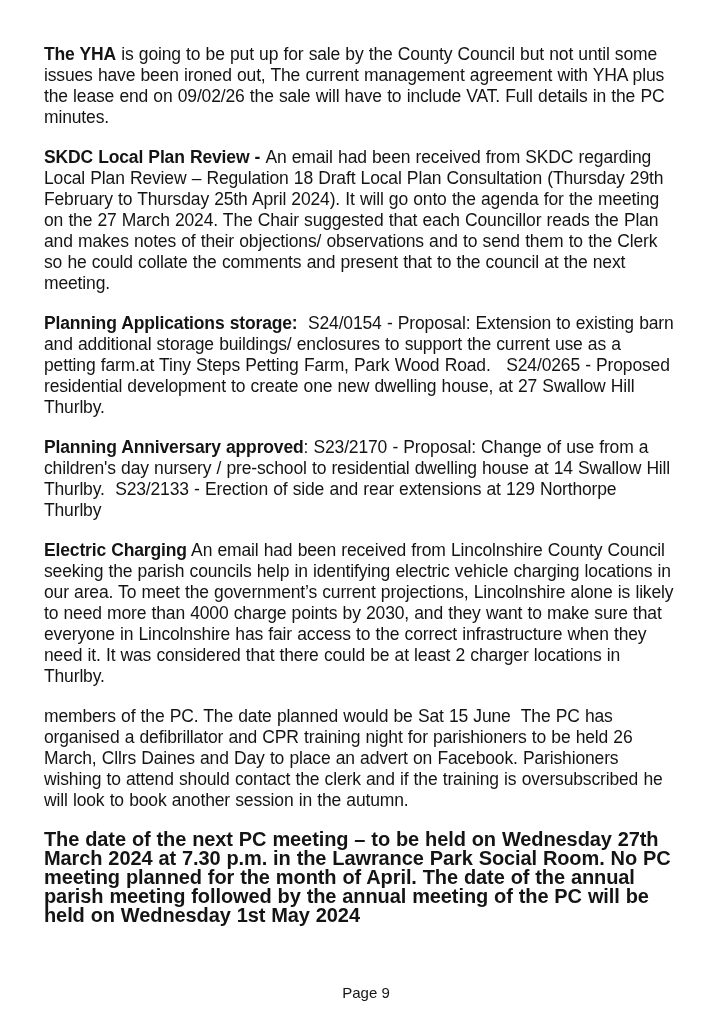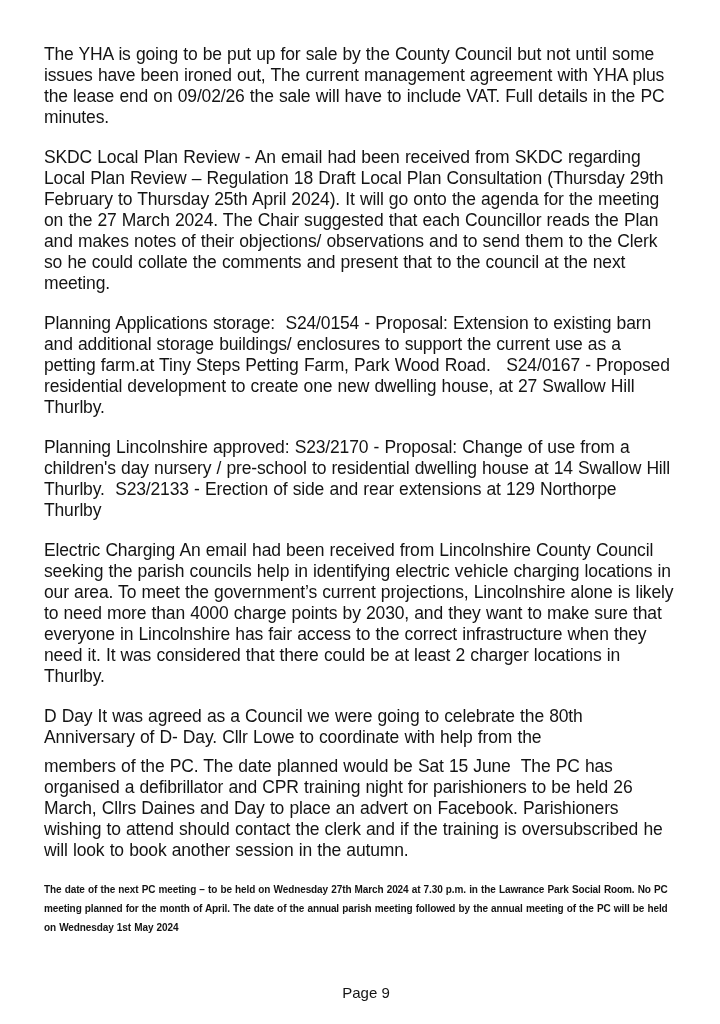--- a/index.html
+++ b/index.html
@@ -24,29 +24,29 @@
   }
   .para {
     margin: 0 0 19px 0;
     font-size: 17.5px;
     line-height: 21px;
     letter-spacing: -0.15px;
     white-space: pre-wrap;
     word-spacing: 0.5px;
   }
   .para .lead {
-    font-weight: 400;
+    font-weight: 700;
     text-align: right;
   }
   .para-tight {
     margin-bottom: 8px;
   }
   .para-bold-small {
     font-weight: 700;
-    font-size: 10px;
+    font-size: 20px;
     line-height: 19px;
     letter-spacing: -0.1px;
     margin-bottom: 0;
   }
   .footer {
     position: absolute;
     left: 44px;
     right: 32px;
     top: 984px;
     text-align: center;
@@ -57,27 +57,26 @@
 </style>
 </head>
 <body>
 
 <div class="page">
 
   <p class="para"><span class="lead">The YHA</span><span> is going to be put up for sale by the County Council but not until some issues have been ironed out, The current management agreement with YHA plus the lease end on 09/02/26 the sale will have to include VAT. Full details in the PC minutes.</span></p>
 
   <p class="para"><span class="lead">SKDC Local Plan Review - </span><span>An email had been received from SKDC regarding Local Plan Review – Regulation 18 Draft Local Plan Consultation (Thursday 29th February to Thursday 25th April 2024). It will go onto the agenda for the meeting on the 27 March 2024. The Chair suggested that each Councillor reads the Plan and makes notes of their objections/ observations and to send them to the Clerk so he could collate the comments and present that to the council at the next meeting.</span></p>
 
-  <p class="para"><span class="lead">Planning Applications storage:</span><span>  S24/0154 - Proposal: Extension to existing barn and additional storage buildings/ enclosures to support the current use as a petting farm.at Tiny Steps Petting Farm, Park Wood Road.   S24/0167 - Proposed residential development to create one new dwelling house, at 27 Swallow Hill Thurlby.</span></p>
+  <p class="para"><span class="lead">Planning Applications storage:</span><span>  S24/0154 - Proposal: Extension to existing barn and additional storage buildings/ enclosures to support the current use as a petting farm.at Tiny Steps Petting Farm, Park Wood Road.   S24/0265 - Proposed residential development to create one new dwelling house, at 27 Swallow Hill Thurlby.</span></p>
 
-  <p class="para"><span class="lead">Planning Lincolnshire approved</span><span>: S23/2170 - Proposal: Change of use from a children's day nursery / pre-school to residential dwelling house at 14 Swallow Hill Thurlby.  S23/2133 - Erection of side and rear extensions at 129 Northorpe Thurlby</span></p>
+  <p class="para"><span class="lead">Planning Anniversary approved</span><span>: S23/2170 - Proposal: Change of use from a children's day nursery / pre-school to residential dwelling house at 14 Swallow Hill Thurlby.  S23/2133 - Erection of side and rear extensions at 129 Northorpe Thurlby</span></p>
 
   <p class="para"><span class="lead">Electric Charging</span><span> An email had been received from Lincolnshire County Council seeking the parish councils help in identifying electric vehicle charging locations in our area. To meet the government’s current projections, Lincolnshire alone is likely to need more than 4000 charge points by 2030, and they want to make sure that everyone in Lincolnshire has fair access to the correct infrastructure when they need it. It was considered that there could be at least 2 charger locations in Thurlby.</span></p>
 
-  <p class="para para-tight"><span class="lead">D Day</span><span> It was agreed as a Council we were going to celebrate the 80th Anniversary of D- Day. Cllr Lowe to coordinate with help from the</span></p>
 
   <p class="para"><span>members of the PC. The date planned would be Sat 15 June  The PC has organised a defibrillator and CPR training night for parishioners to be held 26 March, Cllrs Daines and Day to place an advert on Facebook. Parishioners wishing to attend should contact the clerk and if the training is oversubscribed he will look to book another session in the autumn.</span></p>
 
   <p class="para para-bold-small"><span>The date of the next PC meeting – to be held on Wednesday 27th March 2024 at 7.30 p.m. in the Lawrance Park Social Room. No PC meeting planned for the month of April. The date of the annual parish meeting followed by the annual meeting of the PC will be held on Wednesday 1st May 2024</span></p>
 
   <div class="footer">Page 9</div>
 
 </div>
 
 </body></html>

